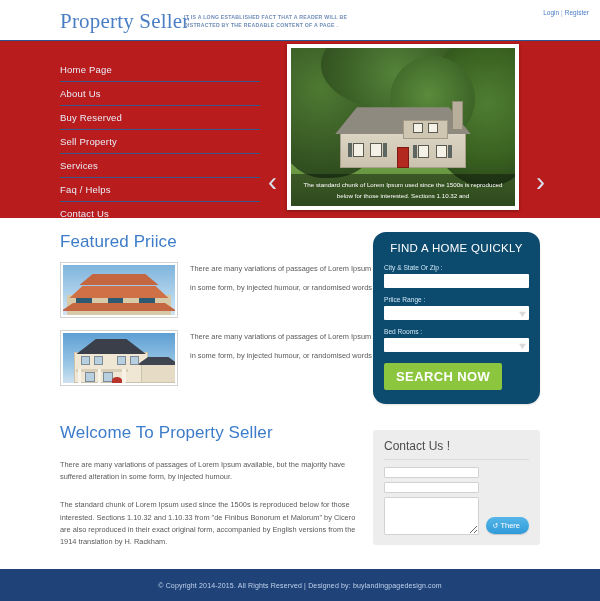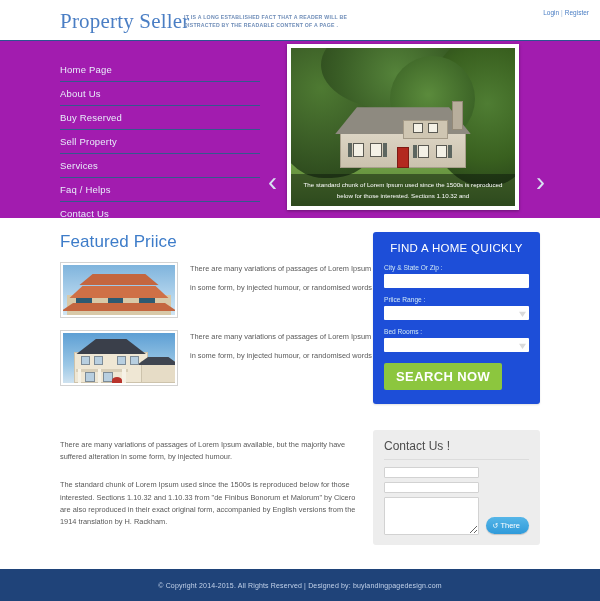--- a/index.html
+++ b/index.html
@@ -29,21 +29,21 @@
   }
   .authlinks {
     position:absolute; right:11px; top:9px;
     font-size:6.5px; color:#4a7ec4; white-space:nowrap;
   }
   .authlinks a { color:#4a7ec4; text-decoration:none; }
   .authlinks .sep { color:#9bb6d8; margin:0 2px; }
 
   
   .hero {
-    position:relative; height:178px; background:#a21caf;
+    position:relative; height:178px; background:#b91c1c;
     border-top:1px solid #2c5490;
   }
   .nav {
     position:absolute; left:60px; top:17px; width:200px;
   }
   .nav-item {
     display:block; color:#e8eefa; font-size:9.5px;
     padding:6px 0 6px 0; border-bottom:1px solid #34598d;
     text-decoration:none; letter-spacing:0.2px;
   }
@@ -174,21 +174,21 @@
     padding-top:1px;
   }
   .readmore {
     display:inline-block; margin-top:7px; color:#3d7cc9;
     font-size:6.8px; font-weight:bold; text-decoration:none;
   }
 
   
   .findbox {
     position:absolute; left:373px; top:232px; width:167px; height:172px;
-    background:#1d4ed8; border-radius:3px; padding:10px 11px;
+    background:#0c4a6e; border-radius:13px; padding:10px 11px;
     box-shadow:0 1px 2px rgba(0,0,0,0.12);
   }
   .findbox h3 {
     margin:0 0 10px 0; color:#ffffff; font-size:11.5px; font-weight:normal;
     text-align:center; letter-spacing:0.3px;
   }
   .fld-label {
     color:#cfe7f4; font-size:6.6px; margin-bottom:3px; display:block;
   }
   .fld-input {
@@ -376,20 +376,21 @@
   <label class="fld-label">Bed Rooms :</label>
   <div class="fld-select">
     <span></span>
   </div>
 
   <button class="searchbtn">SEARCH NOW</button>
 </div>
 
 <div class="section-welcome">
   <div class="welcome-col">
+    <h2 class="h2">Welcome To Property Seller</h2>
     <p>There are many variations of passages of Lorem Ipsum available, but the majority have suffered alteration in some form, by injected humour.</p>
     <p>The standard chunk of Lorem Ipsum used since the 1500s is reproduced below for those interested. Sections 1.10.32 and 1.10.33 from "de Finibus Bonorum et Malorum" by Cicero are also reproduced in their exact original form, accompanied by English versions from the 1914 translation by H. Rackham.</p>
   </div>
 </div>
 
 <div class="contactbox">
   <h3>Contact Us !</h3>
   <input class="c-input" type="text" value="" style="">
   <input class="c-input" type="text" value="" style="">
   <textarea class="c-textarea" style=""></textarea>

